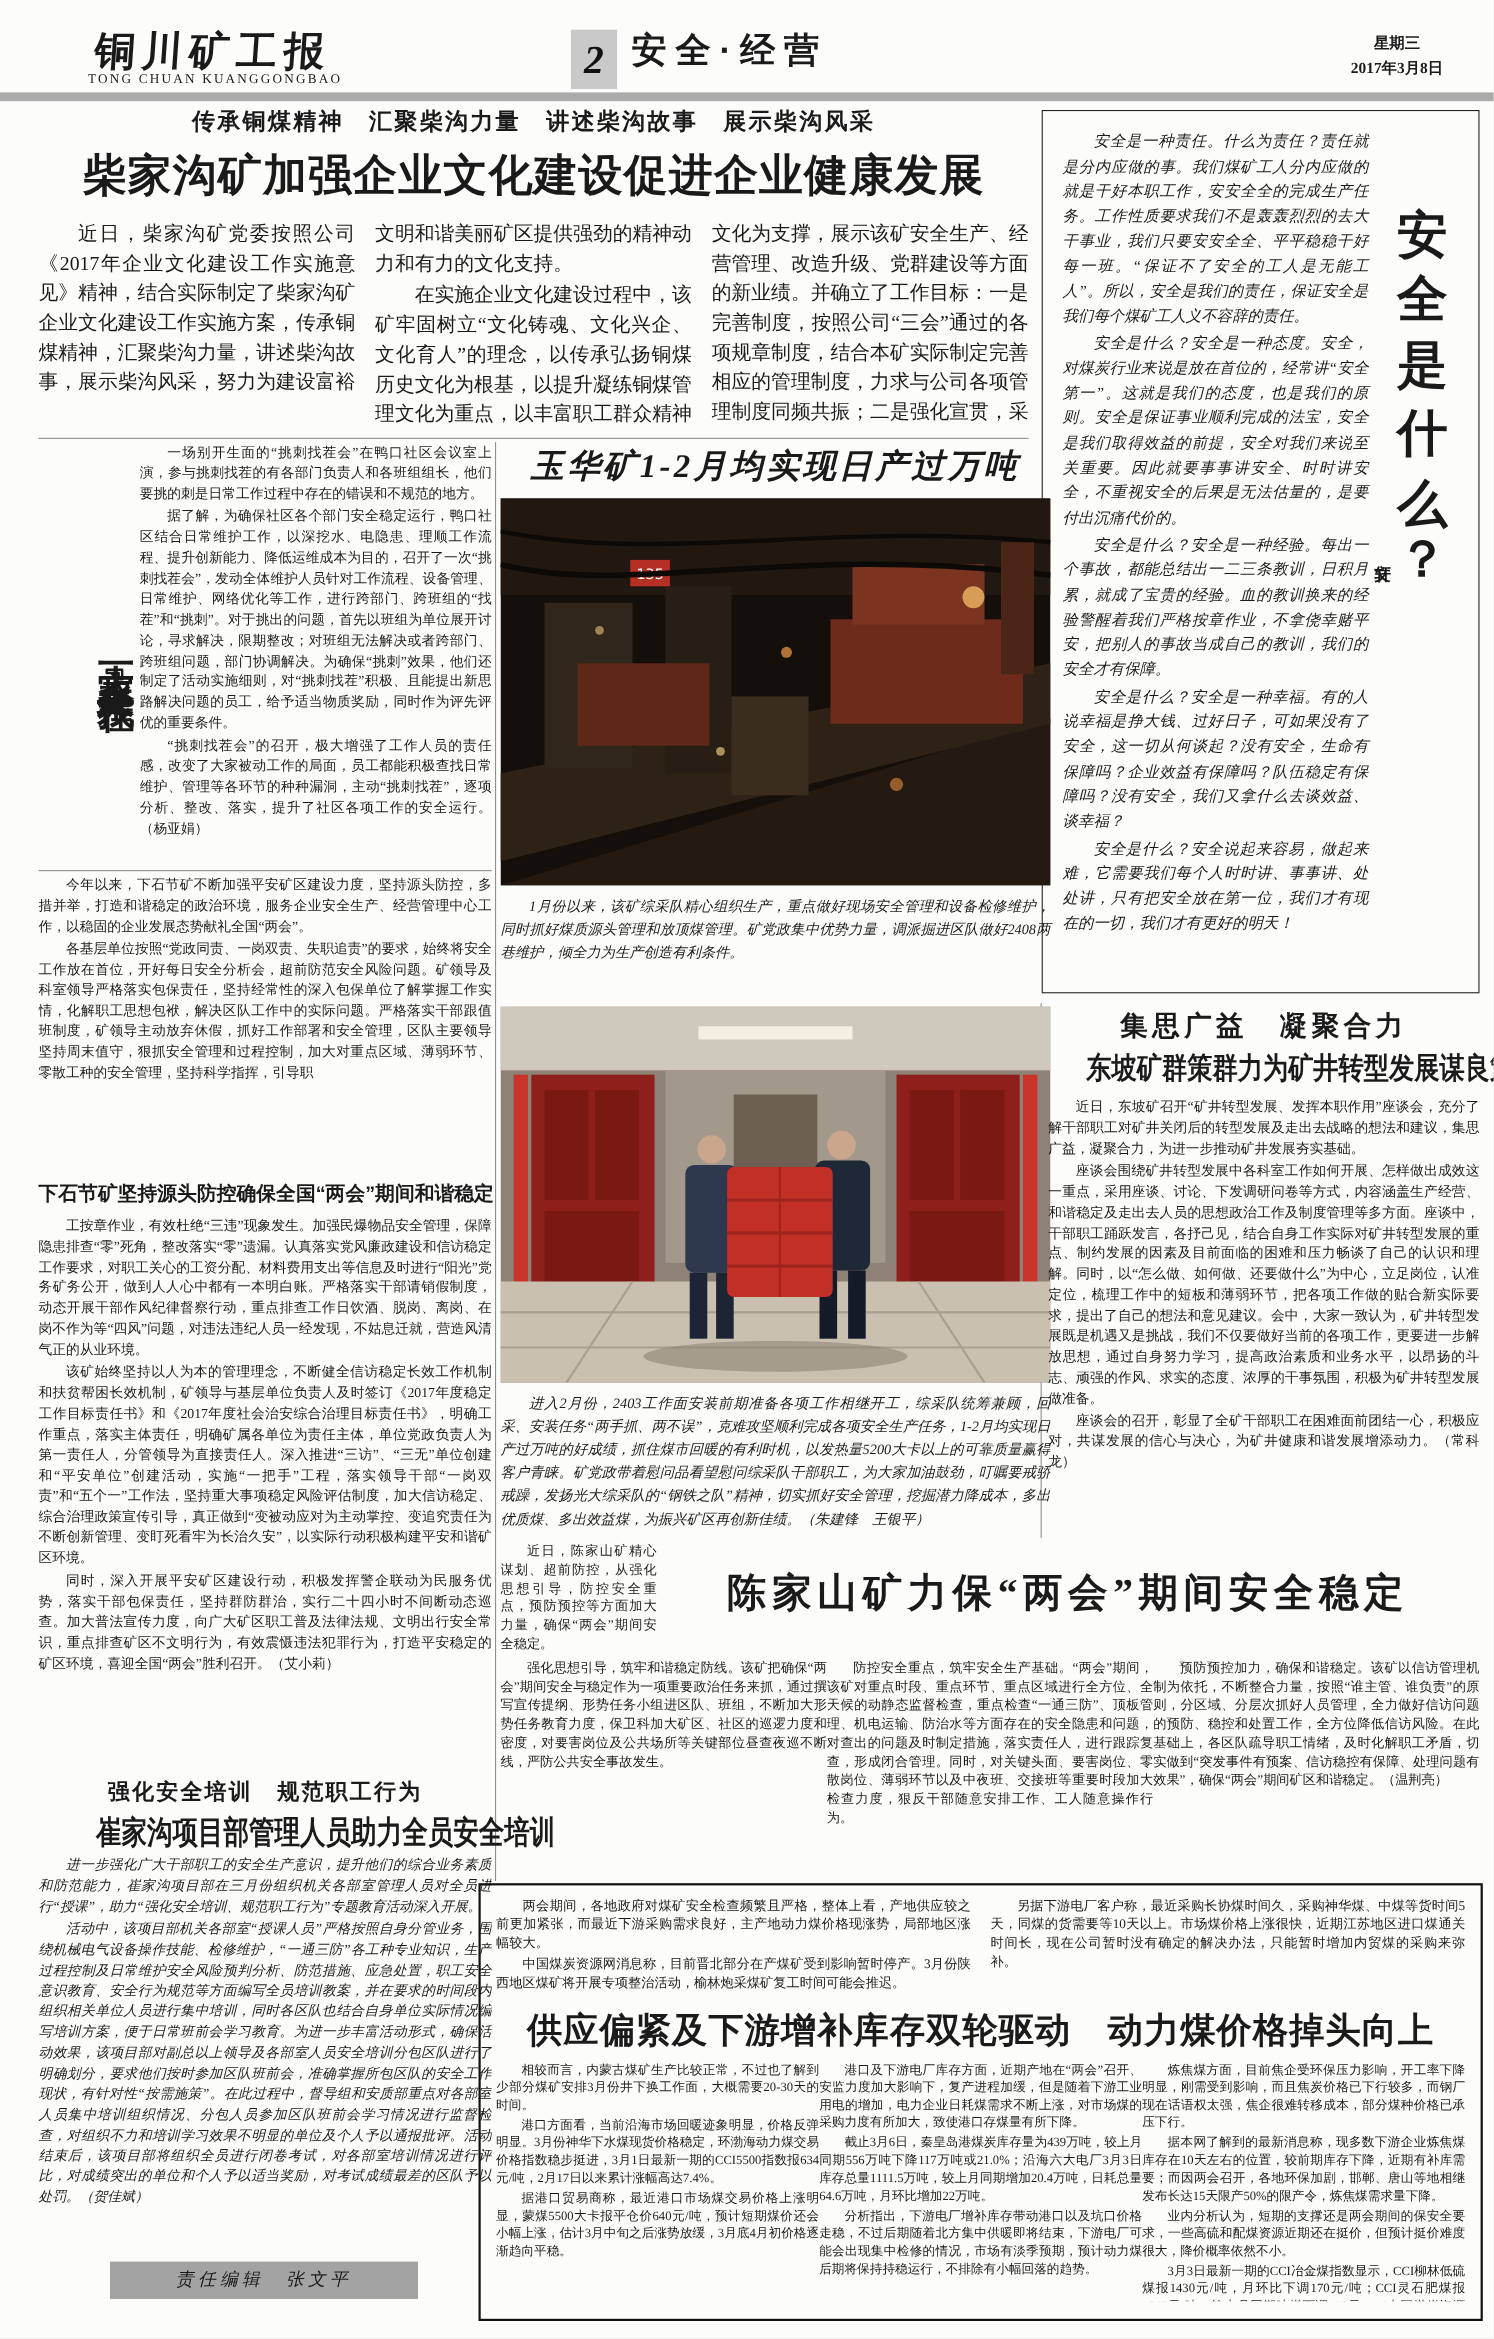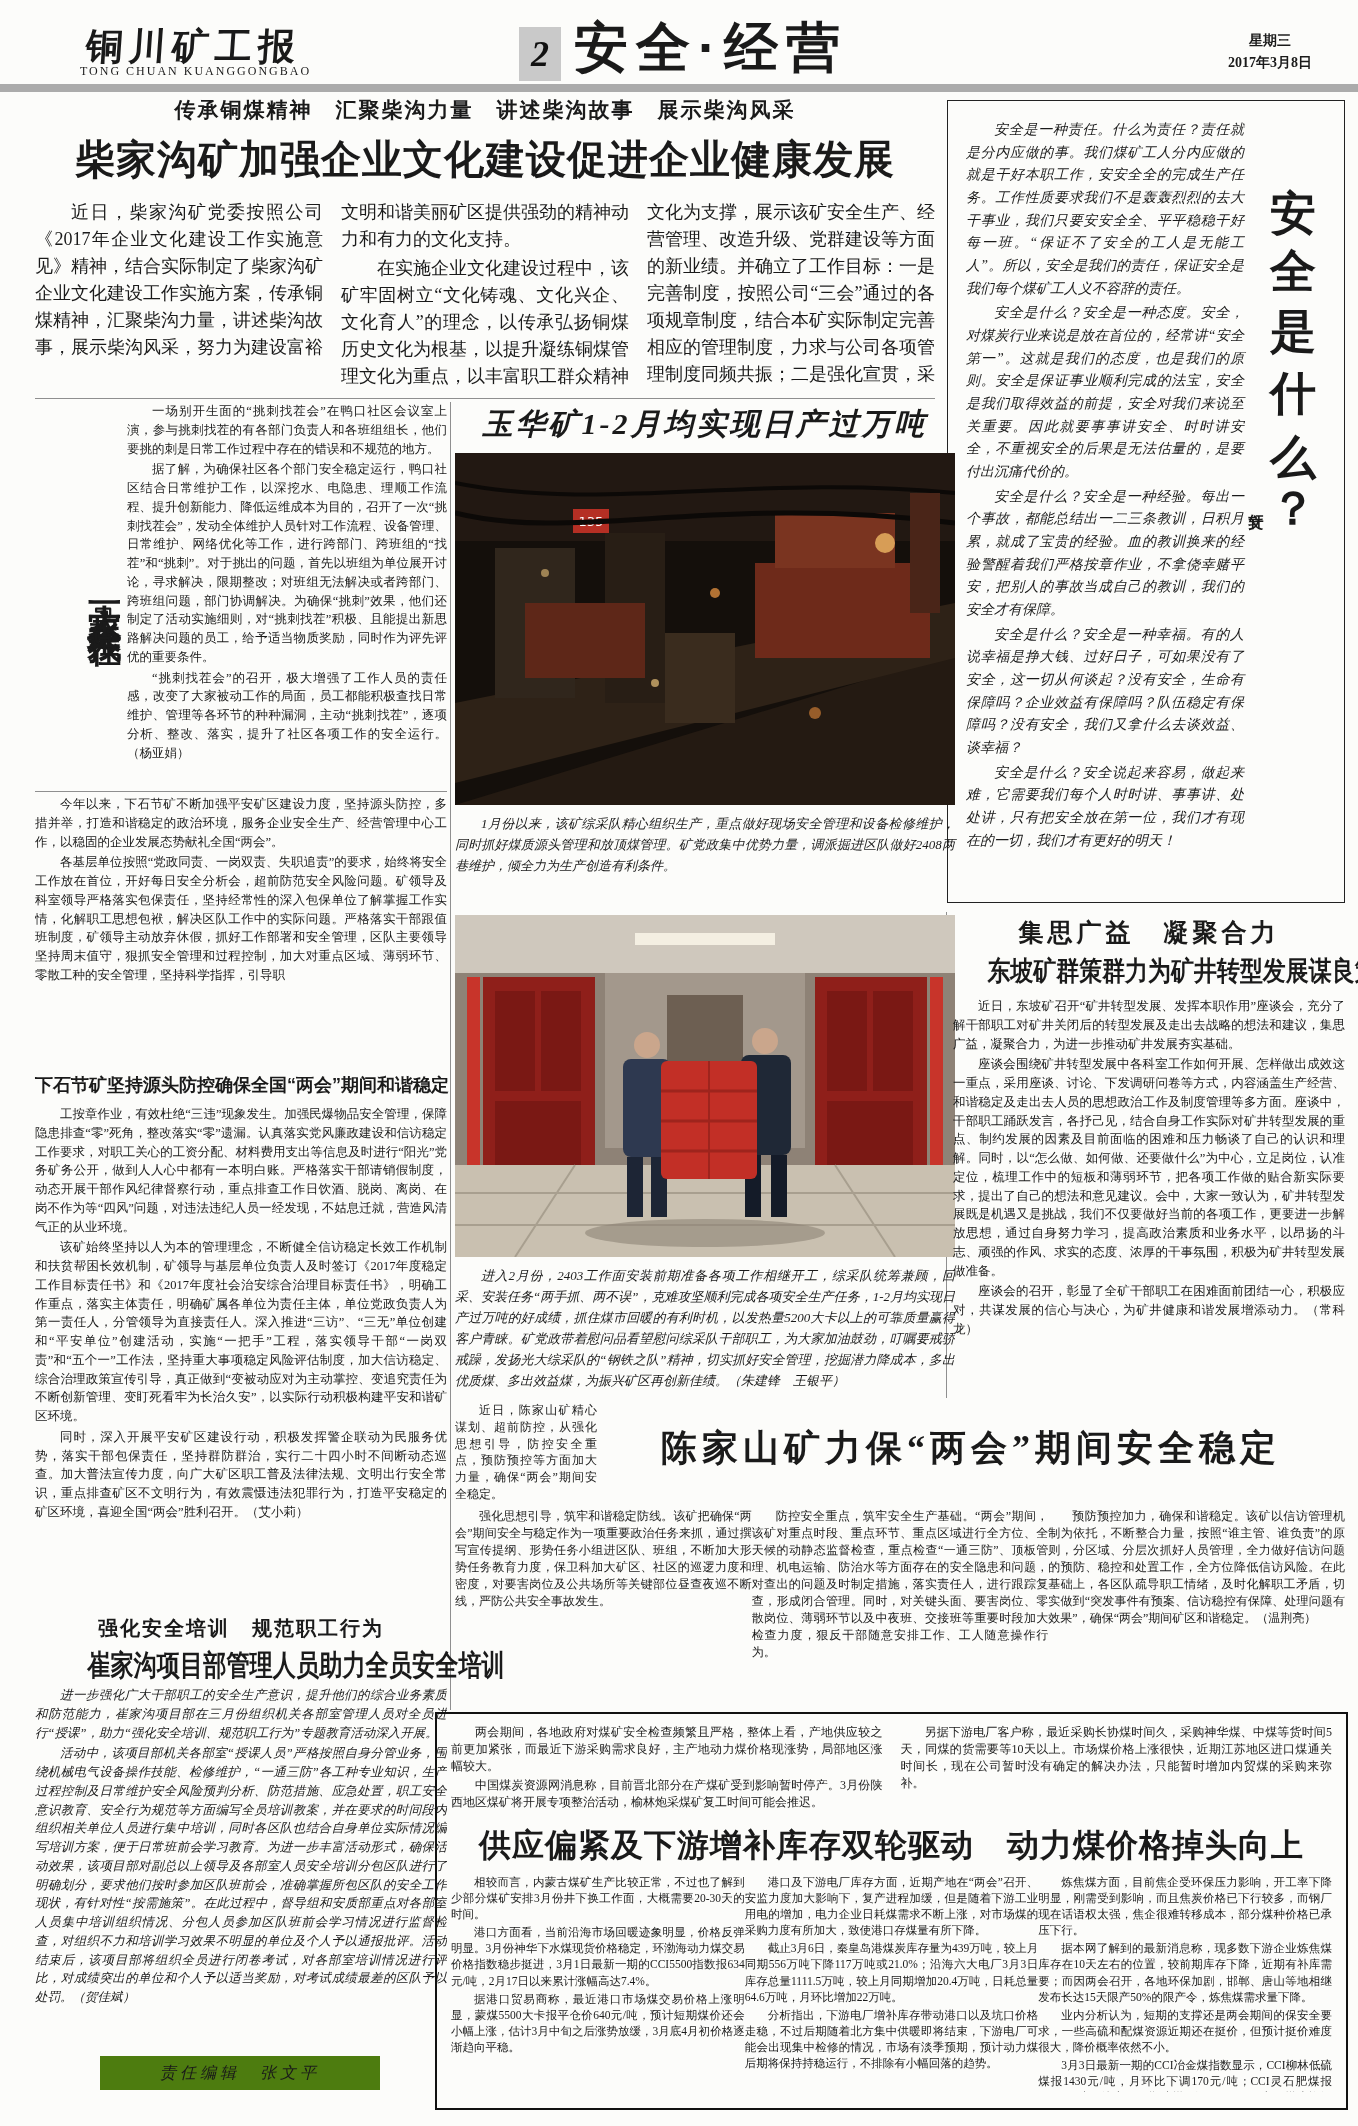--- a/index.html
+++ b/index.html
@@ -11,21 +11,21 @@
   .p{text-indent:2em;text-align:justify;margin:0 0 2px 0;}
   .center{text-align:center;}
   .squeeze{display:inline-block;white-space:nowrap;transform:scaleX(.8);transform-origin:center;}
   .rule{background:#8f8f8f;}
   .clip{overflow:hidden;}
   
   #masthead{left:86px;top:22px;font-size:37px;font-weight:900;letter-spacing:6px;transform:skewX(-4deg);}
   #pinyin{left:80px;top:64px;font-size:12px;letter-spacing:2px;font-family:"Liberation Serif",serif;}
   #pgnum{left:519px;top:27px;width:42px;height:54px;background:#c9c9c9;color:#111;
          font-size:36px;font-style:italic;font-weight:bold;text-align:center;line-height:54px;}
-  #section-title{left:574px;top:12px;font-size:54px;letter-spacing:8px;}
+  #section-title{left:574px;top:24px;font-size:32px;letter-spacing:8px;}
   #datebox{left:1205px;top:30px;width:130px;text-align:center;font-size:14px;font-weight:bold;line-height:22px;}
   #graybar{left:0;top:84px;width:1358px;height:8px;background:#ababab;}
   
   .bodytxt{font-size:18px;line-height:1.5;}
   .small{font-size:12.5px;line-height:1.5;}
   
   #art-culture{left:35px;top:96px;width:900px;}
   #art-culture .kicker{font-size:21px;letter-spacing:2px;}
   #art-culture .headline{font-size:40px;letter-spacing:1px;margin-top:8px;}
   #art-culture .cols{margin-top:12px;height:192px;column-count:3;column-gap:18px;}
@@ -44,21 +44,21 @@
   #yuhua-headline{font-size:30px;font-weight:700;letter-spacing:3px;font-style:italic;}
   .caption{font-size:13px;line-height:1.62;font-style:italic;text-align:justify;text-indent:2em;}
   
   #art-xiashijie{left:35px;top:795px;width:412px;}
   #xs-headline{font-size:18px;white-space:nowrap;letter-spacing:0px;margin:10px 0 8px 0;}
   
   #art-cui{left:35px;top:1615px;width:412px;}
   #cui-kicker{font-size:20px;letter-spacing:2px;}
   #cui-headline{font-size:29px;margin-top:4px;}
   
-  #editorbar{left:100px;top:2056px;width:280px;height:34px;background:#4d7c0f;text-align:center;
+  #editorbar{left:100px;top:2056px;width:280px;height:34px;background:#a3a3a3;text-align:center;
              line-height:34px;font-size:16px;font-style:italic;letter-spacing:4px;}
   
   #art-banner{left:455px;top:915px;width:500px;}
   
   #art-dongpo{left:953px;top:916px;width:392px;}
   #dongpo-kicker{font-size:25px;letter-spacing:4px;}
   #dongpo-headline{font-size:27px;margin-top:4px;}
   
   #art-chen{left:455px;top:1402px;width:890px;height:306px;}
   #chen-row1{display:flex;height:100px;}

